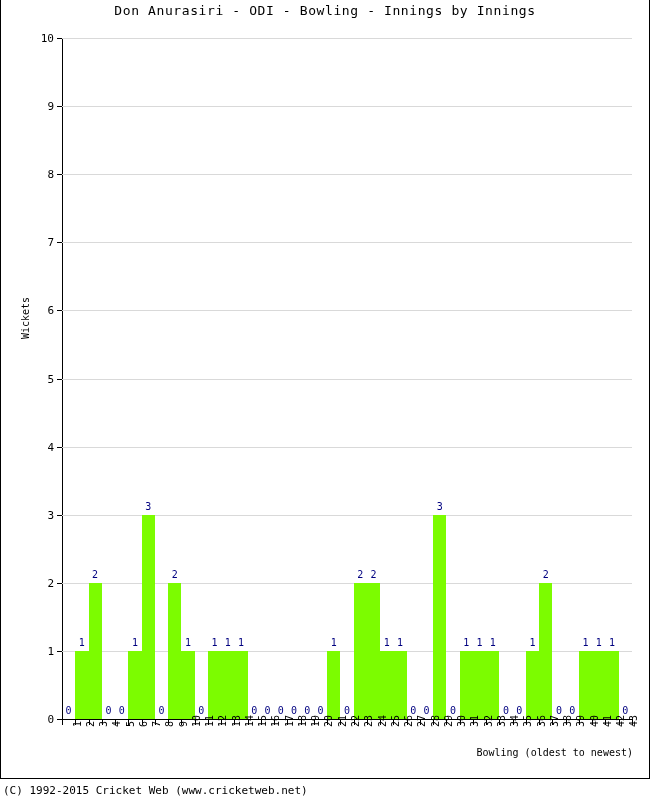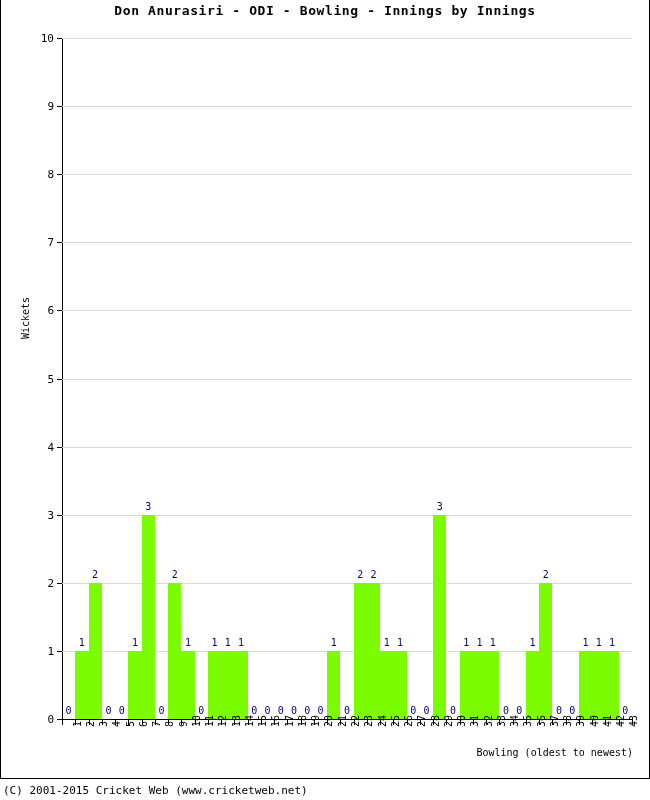--- a/index.html
+++ b/index.html
@@ -45,21 +45,21 @@
     background: #000000;
   }
 
   
   .chart-title {
     position: absolute;
     left: 0; top: 3px;
     width: 650px;
     text-align: center;
     font-size: 13px;
-    font-weight: bold;
+    font-weight: normal;
     letter-spacing: 0.6px;
     color: #000000;
     font-family: "DejaVu Sans Mono", monospace;
     white-space: nowrap;
   }
 
   
   #plot {
     position: absolute;
     left: 62px;
@@ -397,15 +397,15 @@
       <div class="xtick-mark" style="left: 605px;"></div>
       <div class="xtick-label" style="left: 616.116px;">42</div>
       <div class="xtick-mark" style="left: 619px;"></div>
       <div class="xtick-label" style="left: 629.372px;">43</div>
       <div class="xtick-mark" style="left: 632px;"></div>
     </div>
 
   <div class="xaxis-title">Bowling (oldest to newest)</div>
 
   <div class="footer-rule"></div>
-  <div class="copyright">(C) 2001-2015 Cricket Web (www.cricketweb.net)</div>
+  <div class="copyright">(C) 1992-2015 Cricket Web (www.cricketweb.net)</div>
 
 </div>
 
 </body></html>

